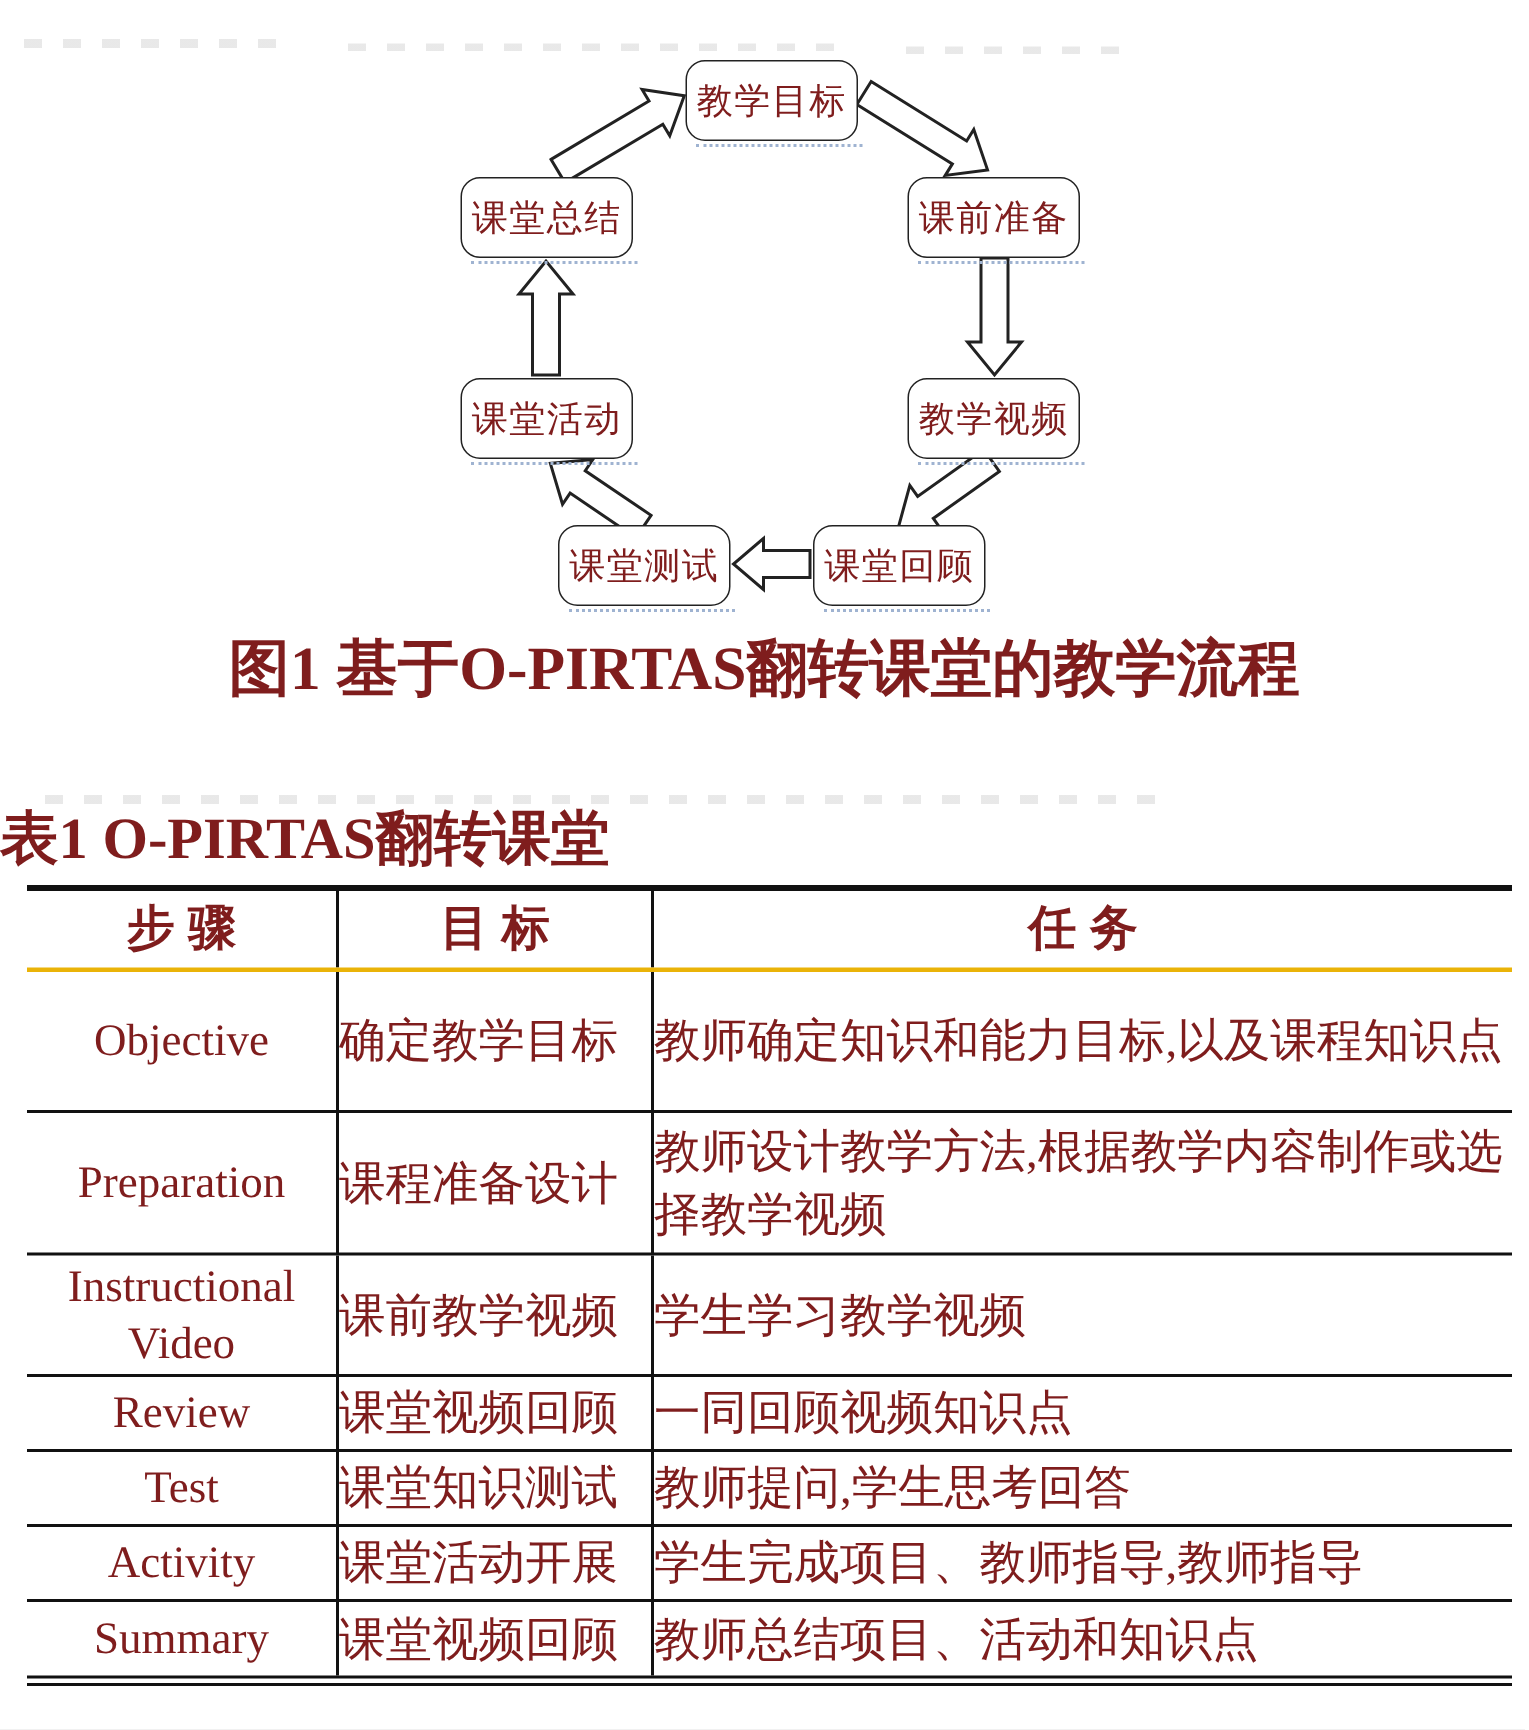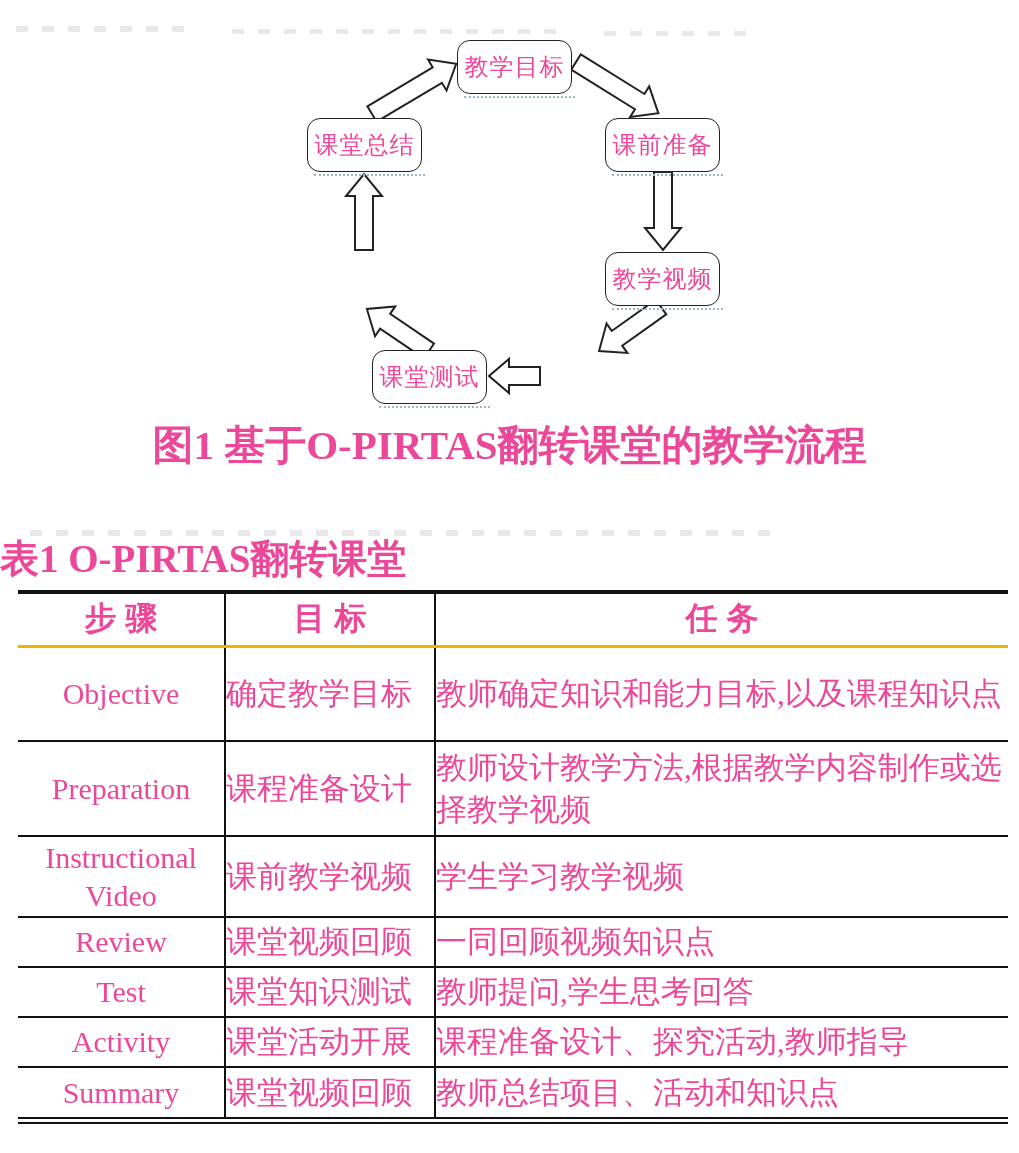--- a/index.html
+++ b/index.html
@@ -4,21 +4,21 @@
 <style>
   html, body { margin: 0; padding: 0; background: #e8e8e8; }
   .page {
     position: relative;
     width: 1019px;
     height: 1153px;
     margin: 0 auto;
     background: #ffffff;
     overflow: hidden;
     font-family: "Liberation Serif", serif;
-    color: #ec4899;
+    color: #7f1d1d;
   }
 
   
   .noise {
     position: absolute;
     background: repeating-linear-gradient(90deg, rgba(90,90,90,.30) 0 12px, transparent 12px 26px);
     opacity: .45;
     pointer-events: none;
   }
 
@@ -141,22 +141,28 @@
     </svg>
     <div class="node" style="left:457px;top:40px">
         <span>教学目标</span>
       </div>
     <div class="node" style="left:605px;top:118px">
         <span>课前准备</span>
       </div>
     <div class="node" style="left:605px;top:252px">
         <span>教学视频</span>
       </div>
+    <div class="node" style="left:542px;top:350px">
+        <span>课堂回顾</span>
+      </div>
     <div class="node" style="left:372px;top:350px">
         <span>课堂测试</span>
+      </div>
+    <div class="node" style="left:307px;top:252px">
+        <span>课堂活动</span>
       </div>
     <div class="node" style="left:307px;top:118px">
         <span>课堂总结</span>
       </div>
   </div>
 
   <div class="fig-caption">图1 基于O-PIRTAS翻转课堂的教学流程</div>
 
   <div class="table-title">表1 O-PIRTAS翻转课堂</div>
 
@@ -196,21 +202,21 @@
           <td class="col-task vline">一同回顾视频知识点</td>
         </tr>
         <tr class="rh-1l">
           <td class="col-en">Test</td>
           <td class="col-zh vline">课堂知识测试</td>
           <td class="col-task vline">教师提问,学生思考回答</td>
         </tr>
         <tr class="rh-1l">
           <td class="col-en">Activity</td>
           <td class="col-zh vline">课堂活动开展</td>
-          <td class="col-task vline">课程准备设计、探究活动,教师指导</td>
+          <td class="col-task vline">学生完成项目、教师指导,教师指导</td>
         </tr>
         <tr class="rh-1l">
           <td class="col-en">Summary</td>
           <td class="col-zh vline">课堂视频回顾</td>
           <td class="col-task vline">教师总结项目、活动和知识点</td>
         </tr>
       </tbody>
     </table>
   </div>
 

